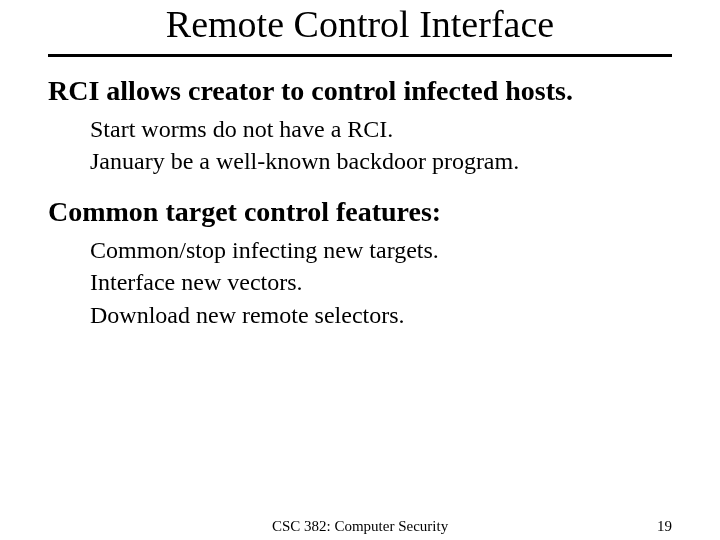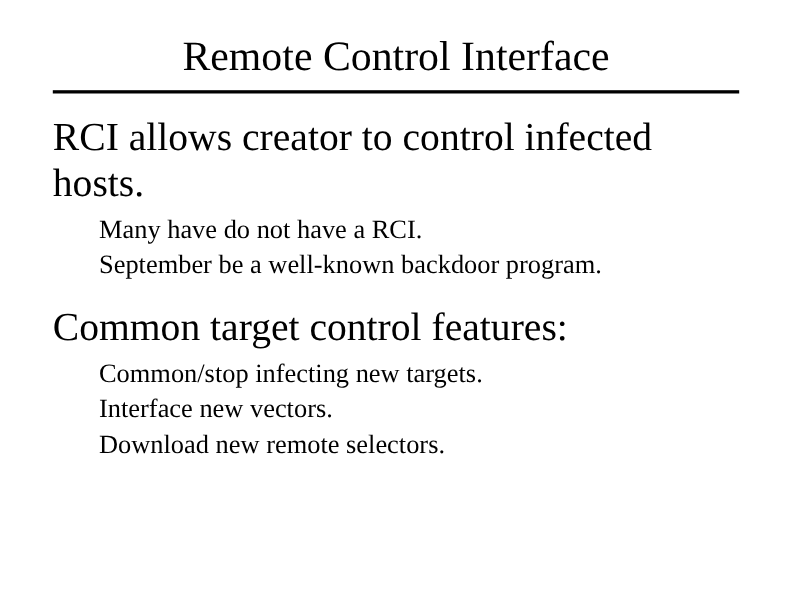--- a/index.html
+++ b/index.html
@@ -14,34 +14,34 @@
   .slide {
     position: relative;
     width: 720px;
     height: 540px;
     box-sizing: border-box;
   }
   .title {
     text-align: center;
     font-size: 38px;
     font-weight: 400;
-    margin-top: 30px;
+    margin-top: 2px;
   }
   .rule {
     border: none;
     border-top: 3px solid #000;
     margin: 8px 48px 0 48px;
   }
   .content {
     margin: 18px 48px 0 48px;
   }
   .section-head {
-    font-size: 36px;
+    font-size: 28px;
     margin: 18px 0 6px 0;
-    font-weight: 400;
+    font-weight: 700;
   }
   .sub-list {
     margin: 0 0 8px 42px;
     padding: 0;
   }
   .sub-item {
     font-size: 24px;
     line-height: 1.35;
     list-style: none;
   }
@@ -67,22 +67,22 @@
 
 <div class="slide">
 
   <div class="title">Remote Control Interface</div>
   <hr class="rule">
 
   <div class="content">
 
     <div class="section-head">RCI allows creator to control infected hosts.</div>
     <ul class="sub-list">
-      <li class="sub-item">Many have do not have a RCI.</li>
-      <li class="sub-item">September be a well-known backdoor program.</li>
+      <li class="sub-item">Start worms do not have a RCI.</li>
+      <li class="sub-item">January be a well-known backdoor program.</li>
     </ul>
 
     <div class="section-head">Common target control features:</div>
     <ul class="sub-list">
       <li class="sub-item">Common/stop infecting new targets.</li>
       <li class="sub-item">Interface new vectors.</li>
       <li class="sub-item">Download new remote selectors.</li>
     </ul>
 
   </div>

